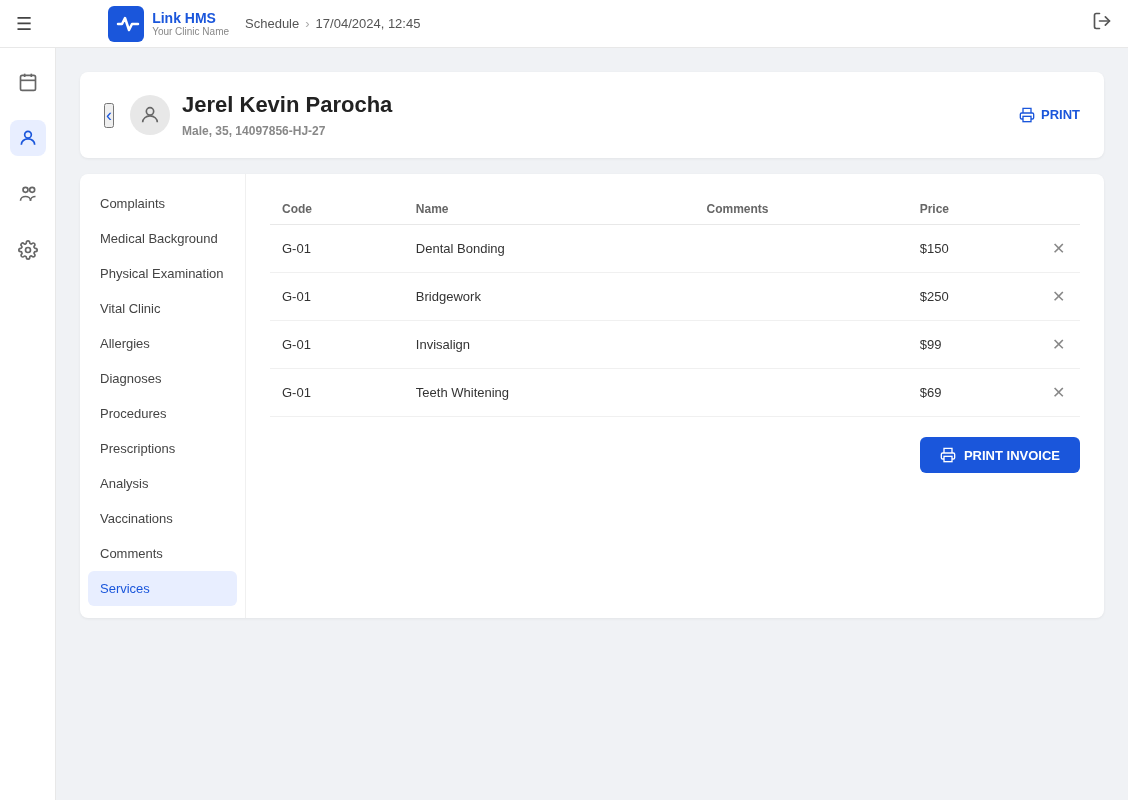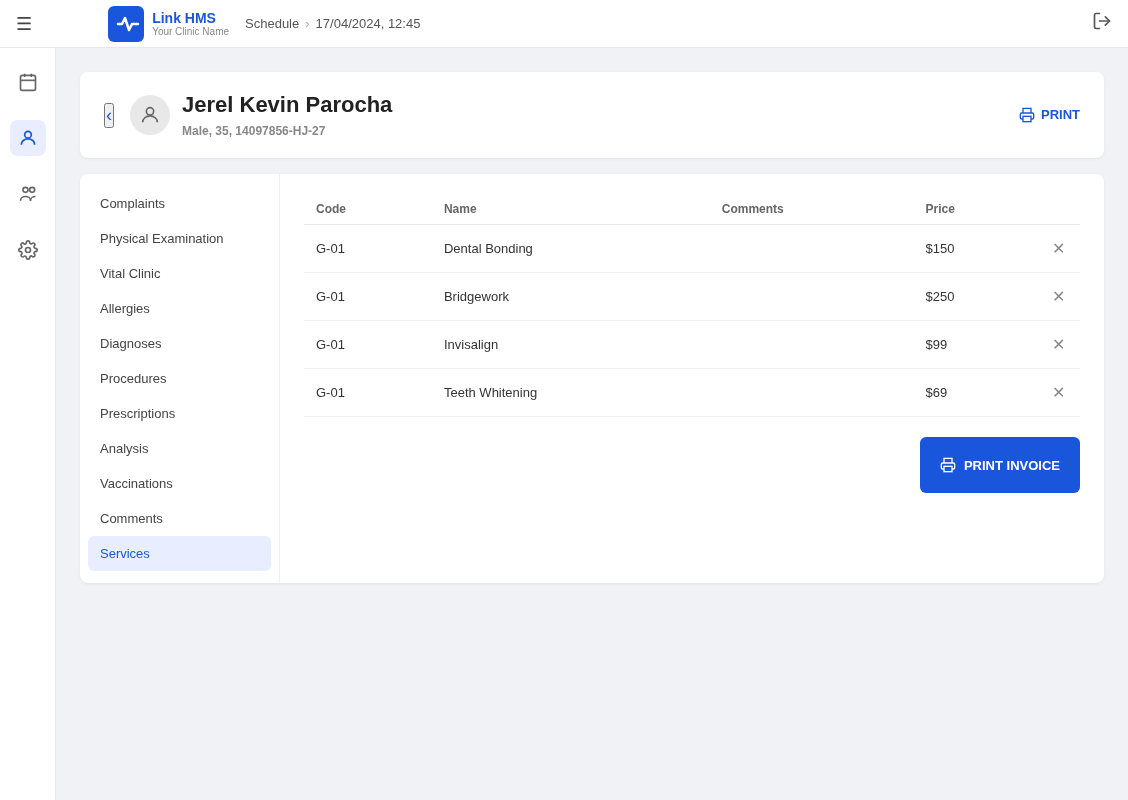--- a/index.html
+++ b/index.html
@@ -54,21 +54,21 @@
     .patient-meta { font-size: 12px; color: #888; margin-top: 6px; font-weight: bold; }
     .print-btn { display: flex; align-items: flex-start; gap: 6px; color: #1a56db; cursor: pointer; font-size: 13px; font-weight: 600; border: none; background: none; }
 
     
     .page-body {
       background: #fff; border-radius: 8px; display: flex; overflow: hidden;
       box-shadow: 0 1px 3px rgba(0,0,0,0.06);
     }
 
     
-    .left-nav { width: 200px; border-right: 1px solid #f0f0f0; padding: 12px 0; flex-shrink: 0; }
+    .left-nav { width: 166px; border-right: 1px solid #f0f0f0; padding: 12px 0; flex-shrink: 0; }
     .left-nav .nav-item {
       padding: 10px 20px; font-size: 13px; color: #444; cursor: pointer;
     }
     .left-nav .nav-item.active { background: #e8eeff; color: #1a56db; font-weight: 500; border-radius: 6px; margin: 0 8px; padding: 10px 12px; }
 
     
     .services-content { flex: 1; padding: 20px 24px; }
 
     .services-table { width: 100%; border-collapse: collapse; }
     .services-table th {
@@ -78,21 +78,21 @@
     .services-table td {
       padding: 14px 12px; font-size: 13px; color: #333;
       border-bottom: 1px solid #f0f0f0;
     }
     .services-table td.price { color: #333; }
     .remove-btn { background: none; border: none; cursor: pointer; color: #888; font-size: 16px; display: flex; align-items: center; justify-content: center; }
 
     .print-invoice-btn {
       display: flex; align-items: center; gap: 8px;
       background: #1a56db; color: #fff; border: none; border-radius: 6px;
-      padding: 20px 20px; font-size: 13px; font-weight: 600; cursor: pointer;
+      padding: 10px 20px; font-size: 13px; font-weight: 600; cursor: pointer;
       float: right; margin-top: 20px;
     }
 
     .th-actions { width: 40px; }
   </style>
 </head>
 <body>
 
 <div class="topbar">
   <div class="topbar-left">
@@ -181,20 +181,21 @@
         </svg>
         <span>PRINT</span>
       </button>
     </div>
 
     <div class="page-body">
 
       <div class="left-nav">
 
         <div class="nav-item">Complaints</div>
+        <div class="nav-item">Medical Background</div>
         <div class="nav-item">Physical Examination</div>
         <div class="nav-item">Vital Clinic</div>
         <div class="nav-item">Allergies</div>
         <div class="nav-item">Diagnoses</div>
         <div class="nav-item">Procedures</div>
         <div class="nav-item">Prescriptions</div>
         <div class="nav-item">Analysis</div>
         <div class="nav-item">Vaccinations</div>
         <div class="nav-item">Comments</div>
         <div class="nav-item active">Services</div>

